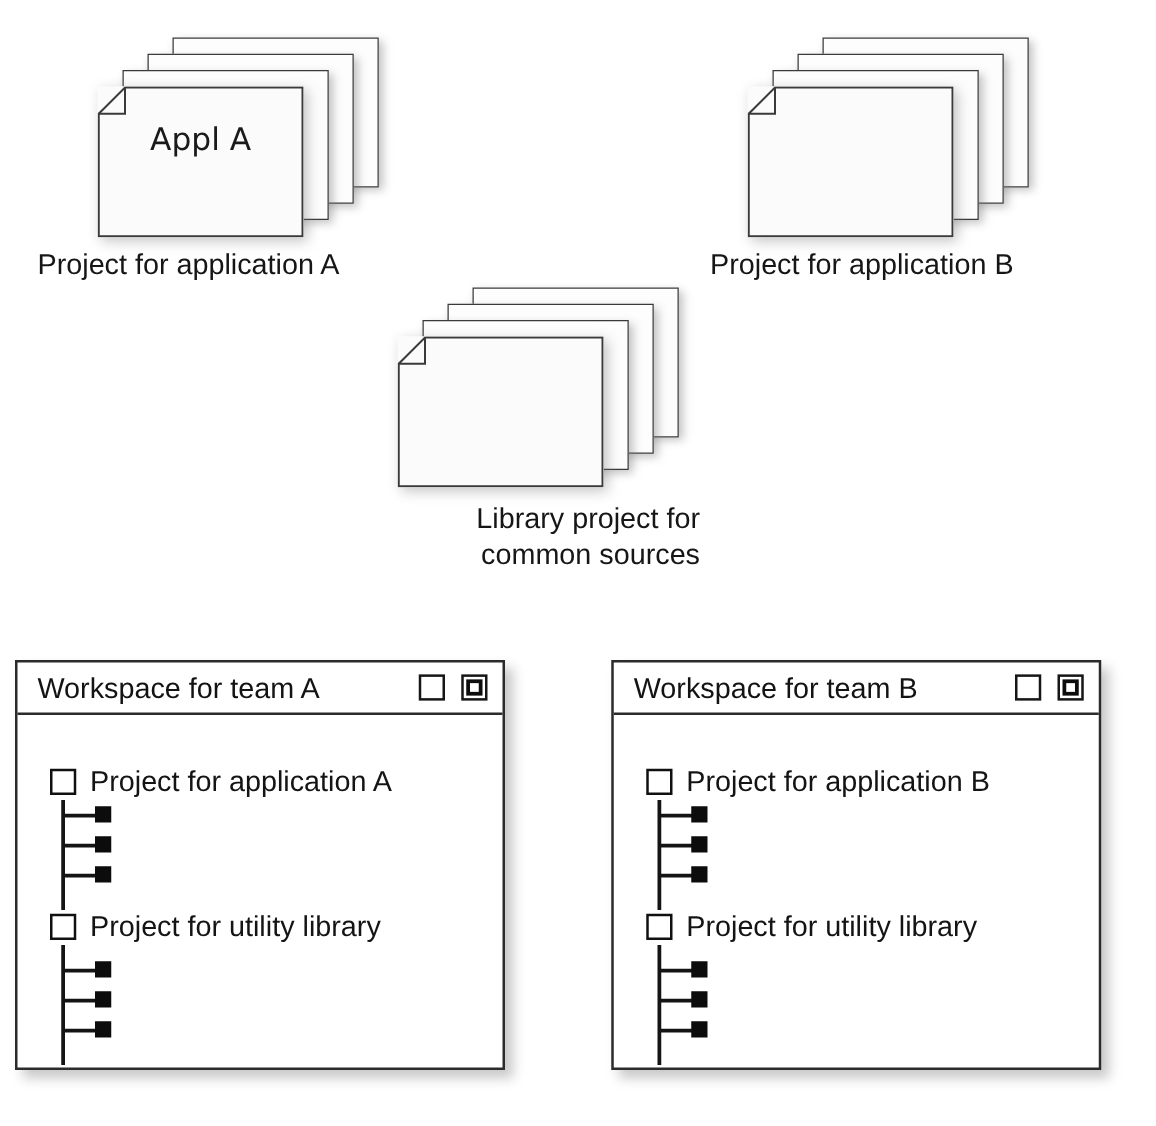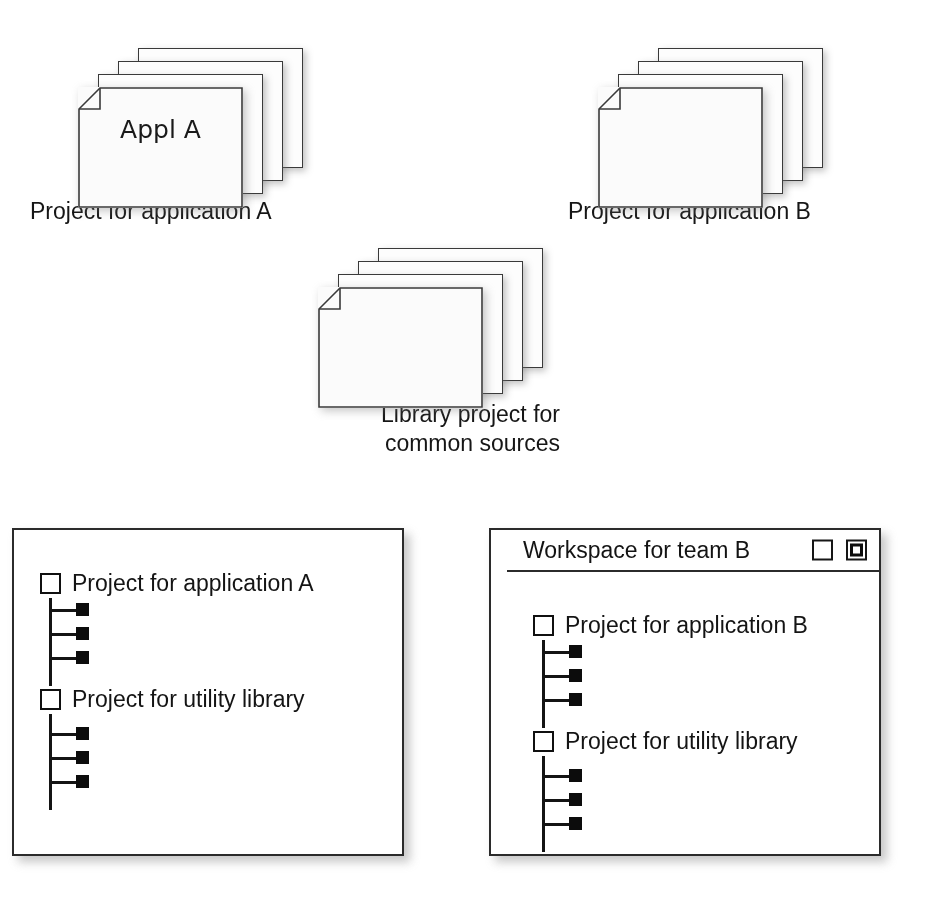--- a/index.html
+++ b/index.html
@@ -18,21 +18,20 @@
   }
 
   
   .doc-group {
     position: absolute;
   }
   .doc-stack {
     position: relative;
     width: 248px;
     height: 160px;
-    margin-top: 18px;
   }
   .doc {
     position: absolute;
     background: #fdfdfd;
     border: 1.4px solid #3a3a3a;
     box-shadow: 3px 3px 7px rgba(120,120,120,0.45);
     box-sizing: border-box;
   }
   
   .doc.sheet {
@@ -251,20 +250,29 @@
         <path d="M22,1 L164,1 L164,120 L1,120 L1,22 Z" fill="#fbfbfb" stroke="#3a3a3a" stroke-width="1.6" stroke-linejoin="miter"></path>
         <path d="M22,1 L22,22 L1,22" fill="none" stroke="#3a3a3a" stroke-width="1.6"></path>
       </svg>
     </div>
   </div>
 </div>
 <div class="group-caption" style="left:300px; top:400px; width:260px;">Library project for
 common sources</div>
 
 <div class="window" style="left:12px; top:528px; width:392px; height:328px;">
+  <div class="win-titlebar">
+    <div class="win-title">Workspace for team A</div>
+    <div class="win-buttons">
+      <div class="btn-sq"></div>
+      <div class="btn-restore">
+          <i></i>
+        </div>
+    </div>
+  </div>
   <div class="win-body">
     <div class="tree">
 
       <div>
         <div class="tree-root-row">
           <div class="node-box"></div>
           <div class="node-label">Project for application A</div>
         </div>
         <div class="tree-children">
           <div class="trunk" style="top:0; height:88px;"></div>
@@ -298,21 +306,21 @@
           <div class="child-row">
               <span class="leaf-box"></span>
             </div>
         </div>
       </div>
 
     </div>
   </div>
 </div>
 
-<div class="window" style="left:489px; top:528px; width:392px; height:328px;padding-left:16px;">
+<div class="window" style="left:489px; top:528px; width:392px; height:328px;">
   <div class="win-titlebar">
     <div class="win-title">Workspace for team B</div>
     <div class="win-buttons">
       <div class="btn-sq"></div>
       <div class="btn-restore">
           <i></i>
         </div>
     </div>
   </div>
   <div class="win-body">

